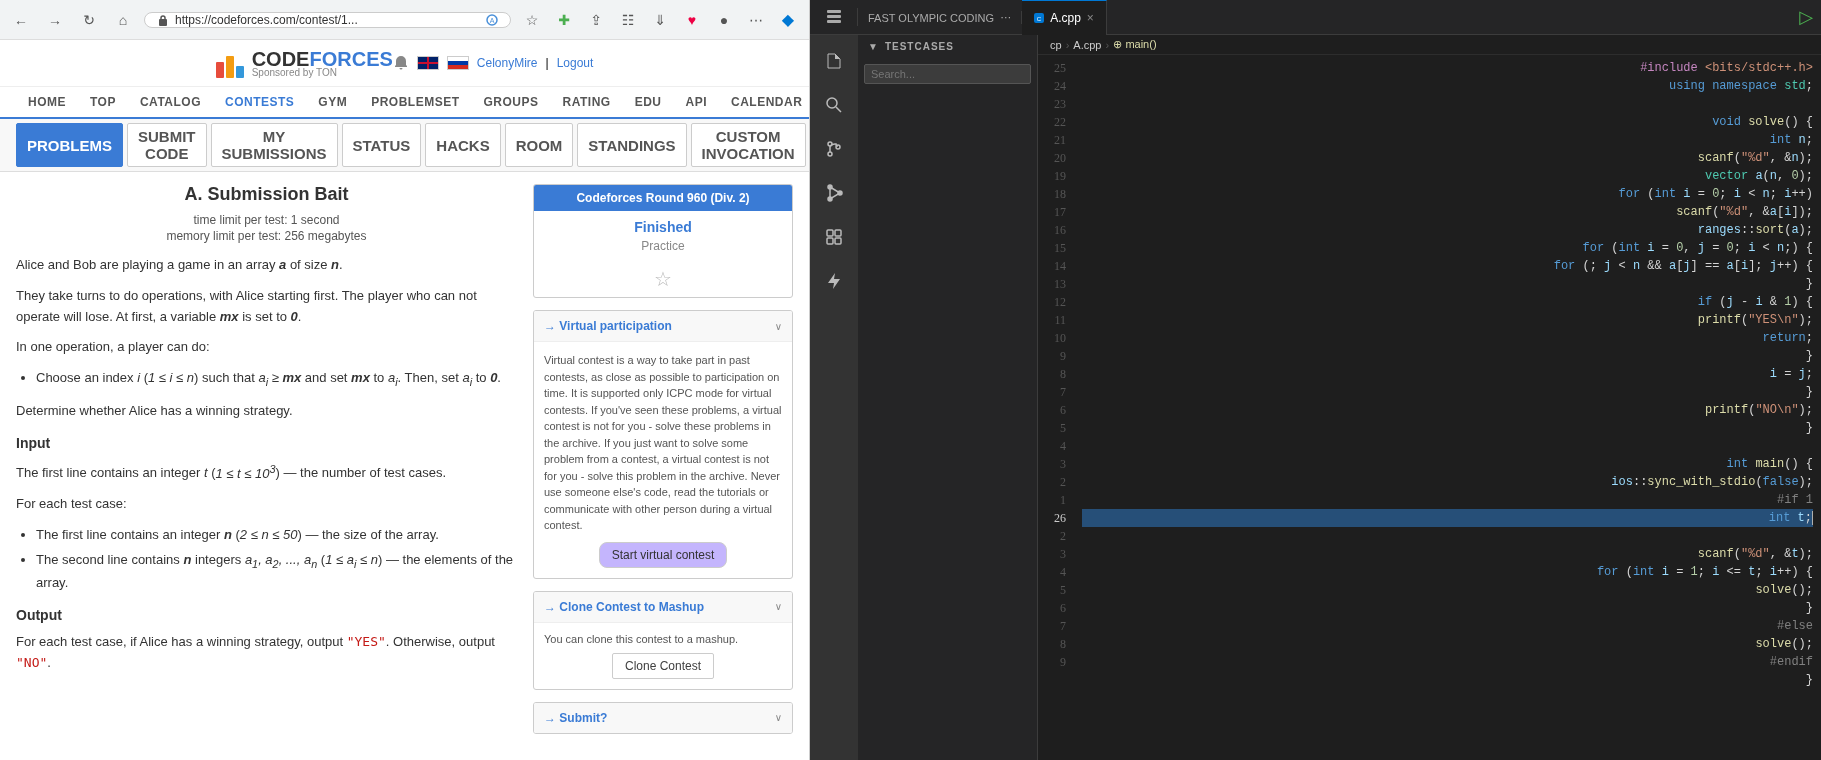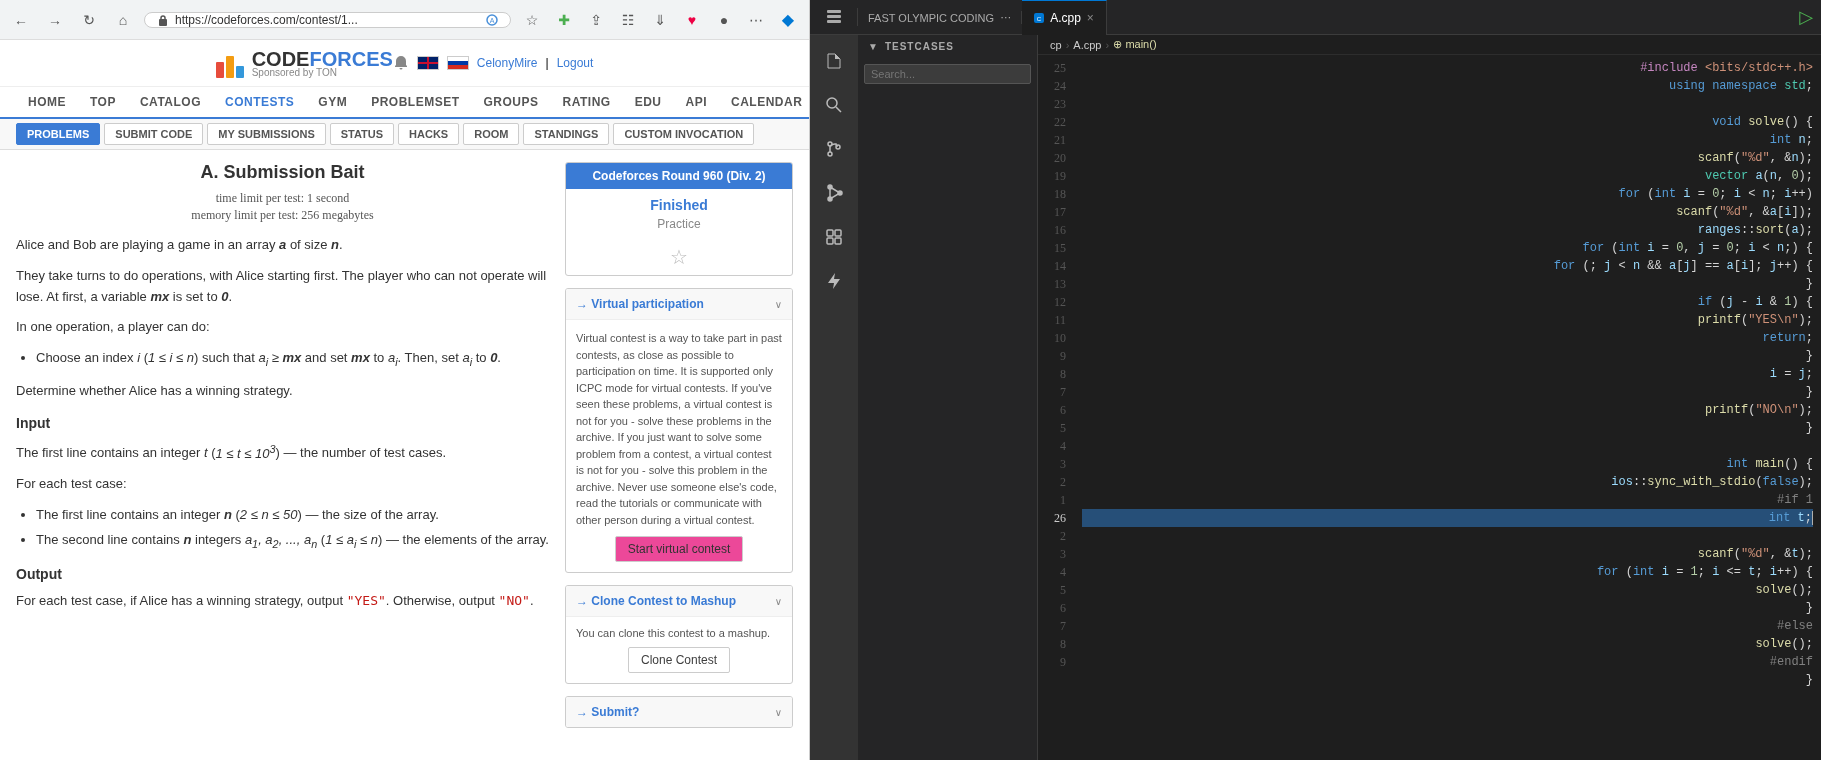--- a/index.html
+++ b/index.html
@@ -25,53 +25,53 @@
     .cf-user-link { color: #3a7bd5; text-decoration: none; }
 
     
     .cf-nav { background: #fff; border-bottom: 2px solid #3a7bd5; }
     .cf-nav ul { display: flex; list-style: none; padding: 0 16px; }
     .cf-nav ul li a { display: block; padding: 8px 12px; font-size: 12px; font-weight: bold; color: #555; text-decoration: none; letter-spacing: 0.5px; }
     .cf-nav ul li a.active { color: #3a7bd5; border-bottom: 2px solid #3a7bd5; margin-bottom: -2px; }
 
     
     .cf-subnav { background: #f8f8f8; border-bottom: 1px solid #ddd; padding: 4px 16px; display: flex; gap: 4px; }
-    .cf-subnav-btn { padding: 4px 10px; font-size: 11px; font-weight: bold; cursor: pointer; border: 1px solid #ccc; background: #fff; color: #555; border-radius: 2px; }
+    .cf-subnav-btn { padding: 4px 10px; font-size: 15px; font-weight: bold; cursor: pointer; border: 1px solid #ccc; background: #fff; color: #555; border-radius: 2px; }
     .cf-subnav-btn.active { background: #3a7bd5; color: #fff; border-color: #3a7bd5; }
 
     
     .cf-main { display: flex; padding: 12px 16px; gap: 16px; }
     .cf-problem { flex: 1; }
     .cf-problem-title { font-size: 18px; font-weight: bold; text-align: center; margin-bottom: 8px; color: #333; }
-    .cf-problem-meta { text-align: center; font-size: 12px; color: #555; margin-bottom: 12px; font-family: Liberation Serif, serif; }
+    .cf-problem-meta { text-align: center; font-size: 12px; color: #555; margin-bottom: 12px; }
     .cf-problem-meta div { margin-bottom: 2px; }
     .cf-problem-body { font-size: 13px; line-height: 1.6; color: #333; }
     .cf-problem-body p { margin-bottom: 10px; }
     .cf-problem-body .section-title { font-weight: bold; font-size: 14px; margin: 10px 0 6px; }
     .cf-problem-body ul { margin-left: 20px; margin-bottom: 10px; }
     .cf-problem-body ul li { margin-bottom: 4px; }
     .math { font-style: italic; }
     .bold-var { font-weight: bold; font-style: italic; }
     .mono { font-family: monospace; color: #c41a16; }
 
     
-    .cf-sidebar { width: 228px; }
+    .cf-sidebar { width: 260px; }
     .cf-contest-box { border: 1px solid #ccc; border-radius: 3px; overflow: hidden; margin-bottom: 12px; }
     .cf-contest-title { background: #3a7bd5; color: #fff; font-size: 12px; font-weight: bold; padding: 6px 10px; text-align: center; }
     .cf-contest-status { background: #fff; padding: 8px; text-align: center; }
     .cf-status-finished { color: #3a7bd5; font-weight: bold; font-size: 14px; }
     .cf-status-practice { color: #888; font-size: 12px; margin-top: 4px; }
     .cf-star-row { display: flex; justify-content: center; padding: 6px; }
     .cf-star { font-size: 20px; color: #bbb; }
 
     .cf-virtual-box { border: 1px solid #ccc; border-radius: 3px; overflow: hidden; margin-bottom: 12px; }
     .cf-virtual-header { display: flex; align-items: center; justify-content: space-between; padding: 8px 10px; background: #f8f8f8; border-bottom: 1px solid #eee; cursor: pointer; }
     .cf-virtual-header-text { color: #3a7bd5; font-size: 12px; font-weight: bold; }
     .cf-virtual-body { padding: 10px; font-size: 11px; color: #555; line-height: 1.5; }
-    .cf-virtual-btn { display: block; margin: 8px auto 0; padding: 5px 12px; background: #ec4899; border: 1px solid #ccc; color: #333; font-size: 12px; cursor: pointer; border-radius: 2px; }
+    .cf-virtual-btn { display: block; margin: 8px auto 0; padding: 5px 12px; background: #c4b5fd; border: 1px solid #ccc; color: #333; font-size: 12px; cursor: pointer; border-radius: 8px; }
 
     .cf-clone-box { border: 1px solid #ccc; border-radius: 3px; overflow: hidden; margin-bottom: 12px; }
     .cf-clone-header { display: flex; align-items: center; justify-content: space-between; padding: 8px 10px; background: #f8f8f8; border-bottom: 1px solid #eee; cursor: pointer; }
     .cf-clone-header-text { color: #3a7bd5; font-size: 12px; font-weight: bold; }
     .cf-clone-body { padding: 10px; font-size: 11px; color: #555; }
     .cf-clone-btn { display: block; margin: 8px auto 0; padding: 5px 12px; background: #fff; border: 1px solid #ccc; color: #404040; font-size: 12px; cursor: pointer; border-radius: 2px; }
 
     .cf-submit-box { border: 1px solid #ccc; border-radius: 3px; overflow: hidden; }
     .cf-submit-header { display: flex; align-items: center; justify-content: space-between; padding: 8px 10px; background: #f8f8f8; cursor: pointer; }
     .cf-submit-header-text { color: #3a7bd5; font-size: 12px; font-weight: bold; }

